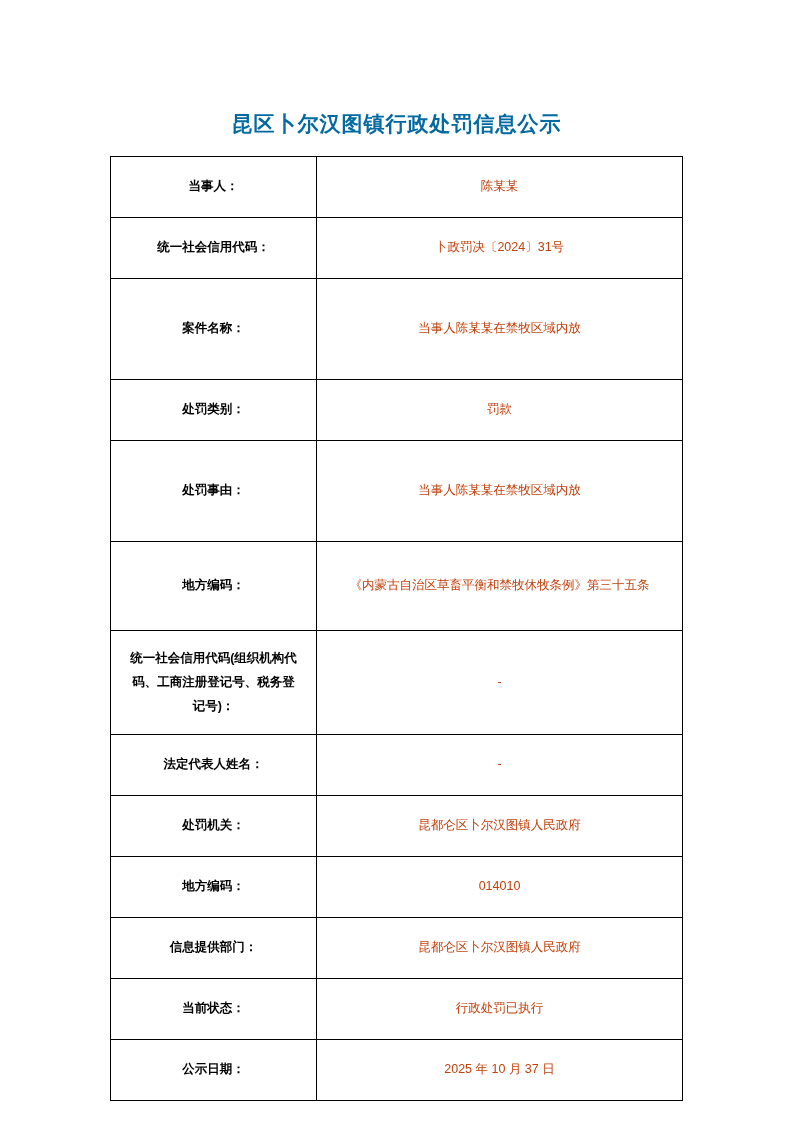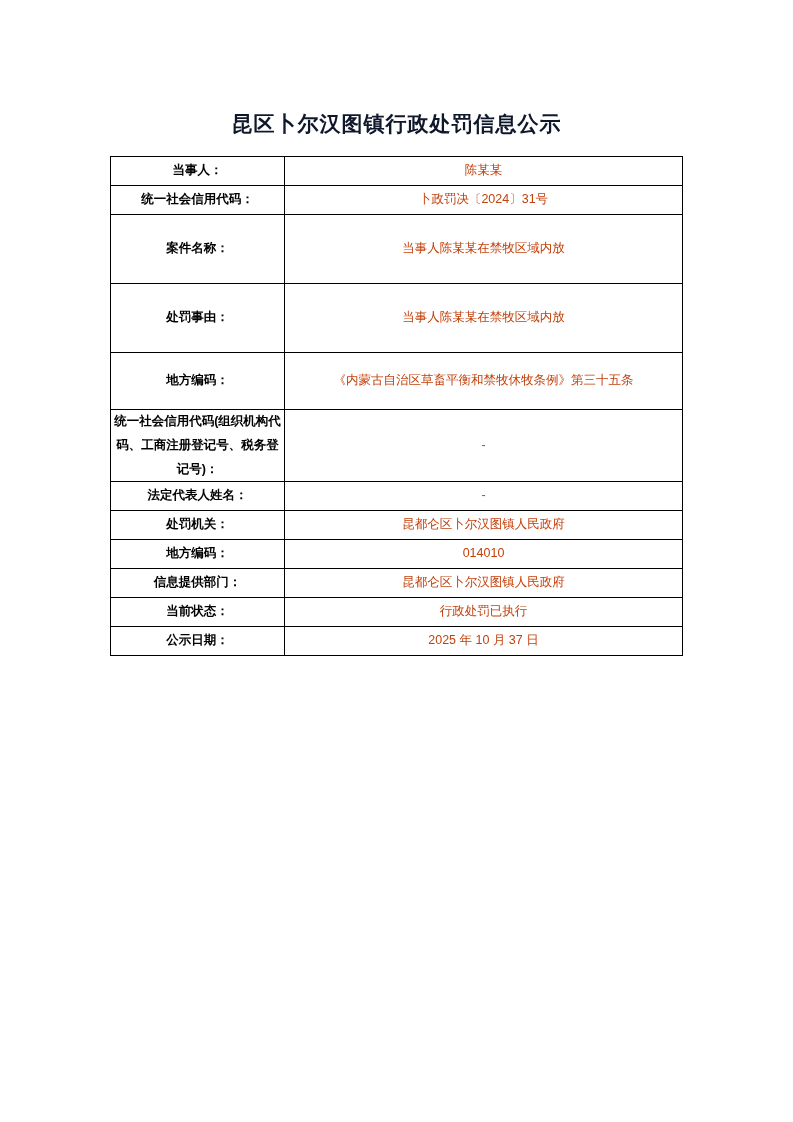--- a/index.html
+++ b/index.html
@@ -23,31 +23,31 @@
     position: relative;
   }
   .doc-title {
     text-align: center;
     font-family: "Liberation Sans", "DejaVu Sans", sans-serif;
     font-size: 21px;
     font-weight: bold;
     letter-spacing: 1px;
     margin-top: 110px;
     margin-bottom: 18px;
-    color: #0f172a;
+    color: #0369a1;
   }
   table.info-table {
     border-collapse: collapse;
     width: 573px;
     margin: 0 auto;
     table-layout: fixed;
   }
   table.info-table td {
     border: 1px solid #000000;
-    padding: 0;
+    padding: 16px;
     vertical-align: middle;
   }
   td.label-cell {
     width: 173px;
     text-align: center;
     font-family: "Liberation Sans", "DejaVu Sans", sans-serif;
     font-size: 12.5px;
     font-weight: bold;
     padding: 9px 10px;
     line-height: 1.9;
@@ -86,20 +86,24 @@
       <tr class="normal-row">
         <td class="label-cell">统一社会信用代码：</td>
         <td class="value-cell">卜政罚决〔2024〕31号</td>
       </tr>
 
       <tr class="xtall-row">
         <td class="label-cell">案件名称：</td>
         <td class="value-cell">当事人陈某某在禁牧区域内放</td>
       </tr>
 
+      <tr class="normal-row">
+        <td class="label-cell">处罚类别：</td>
+        <td class="value-cell">罚款</td>
+      </tr>
 
       <tr class="xtall-row">
         <td class="label-cell">处罚事由：</td>
         <td class="value-cell">当事人陈某某在禁牧区域内放</td>
       </tr>
 
       <tr class="tall-row">
         <td class="label-cell">地方编码：</td>
         <td class="value-cell">《内蒙古自治区草畜平衡和禁牧休牧条例》第三十五条</td>
       </tr>

